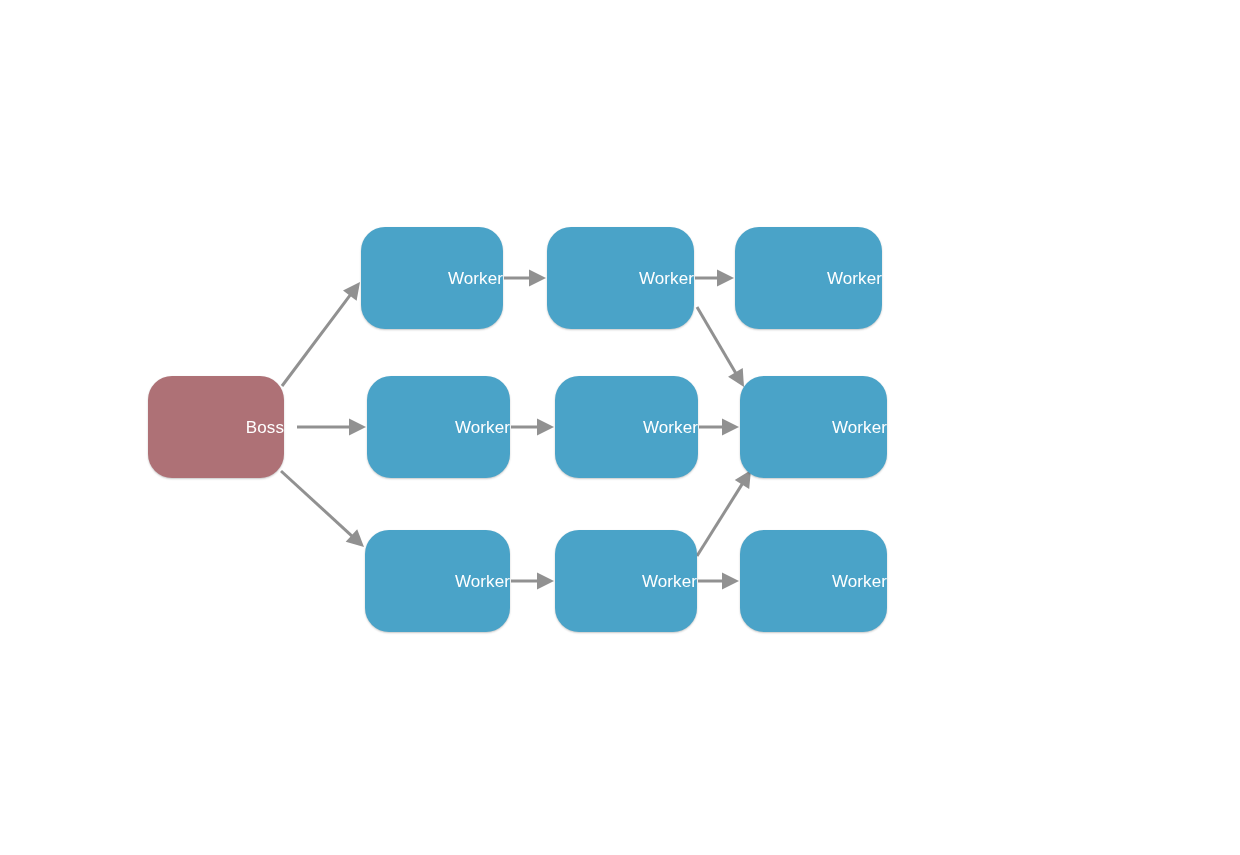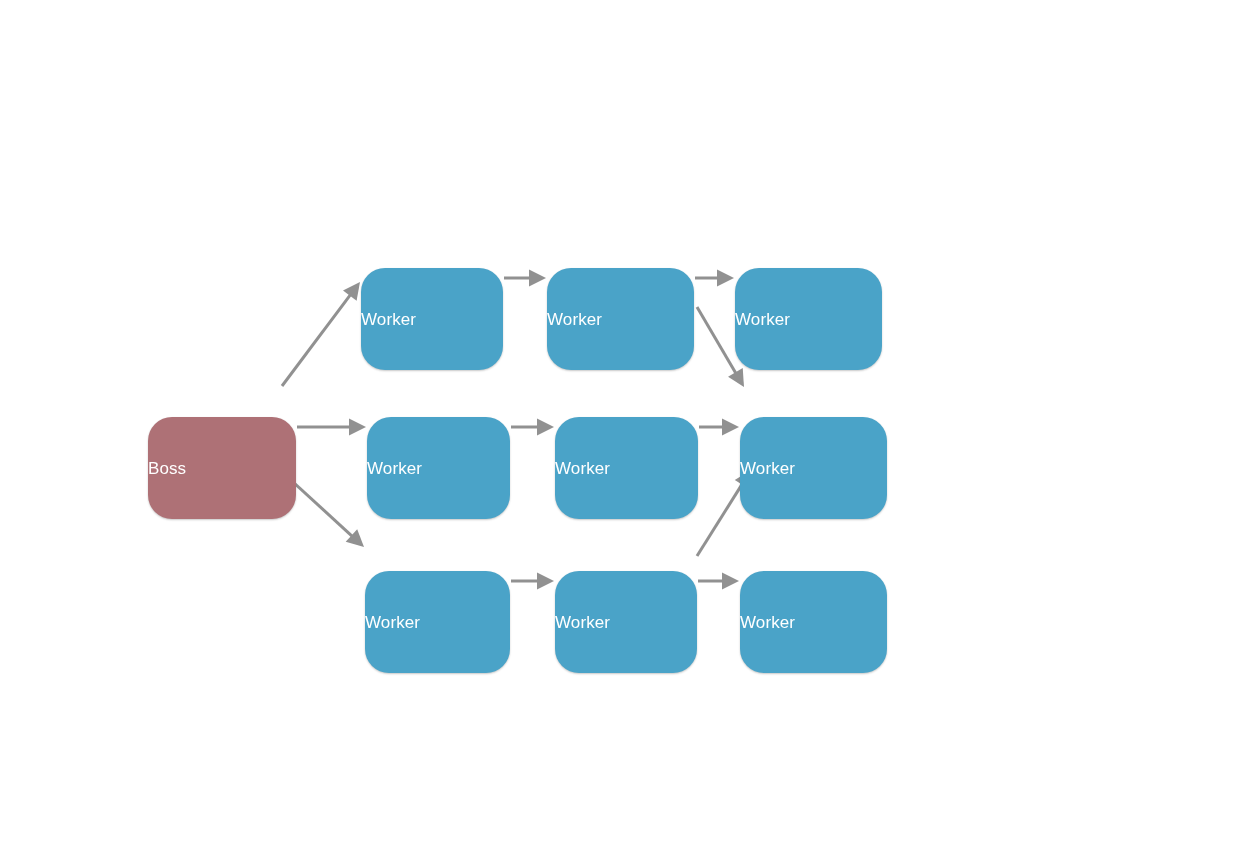--- a/index.html
+++ b/index.html
@@ -27,29 +27,28 @@
     width: 1240px;
     height: 855px;
     pointer-events: none;
   }
   .node {
     position: absolute;
     box-sizing: border-box;
     border-radius: 24px;
     display: flex;
     align-items: center;
-    justify-content: flex-start;
+    justify-content: flex-end;
     color: #ffffff;
     font-size: 17px;
     font-weight: 400;
     letter-spacing: 0.1px;
     line-height: 1;
     user-select: none;
     box-shadow: 0 1px 2px rgba(0,0,0,0.22);
-    margin-top: 41px;
   }
   .node-label {
     pointer-events: none;
   }
 </style>
 </head>
 <body>
 
 <div id="canvas">
 
@@ -94,21 +93,21 @@
         <line x1="698" y1="581" x2="723.5" y2="581" stroke="#919191" stroke-width="3" stroke-linecap="butt"></line>
         <polygon points="739,581 722,589.5 722,572.5" fill="#919191"></polygon>
       </g>
       <g>
         <line x1="697" y1="556" x2="742.7575939456974" y2="483.12679482722257" stroke="#919191" stroke-width="3" stroke-linecap="butt"></line>
         <polygon points="751,470 749.158506652145,488.9171589370552 734.7613768416429,479.87710068394915" fill="#919191"></polygon>
       </g>
     </svg>
 
   <div id="node-layer">
-      <div class="node" style="left: 148px; top: 376px; width: 148px; height: 102px; background: rgb(174, 113, 118); border-radius: 24px; color: rgb(255, 255, 255);">
+      <div class="node" style="left: 148px; top: 376px; width: 136px; height: 102px; background: rgb(174, 113, 118); border-radius: 24px; color: rgb(255, 255, 255);">
         <span class="node-label">Boss</span>
       </div>
       <div class="node" style="left: 361px; top: 227px; width: 142px; height: 102px; background: rgb(74, 163, 200); border-radius: 24px; color: rgb(255, 255, 255);">
         <span class="node-label">Worker</span>
       </div>
       <div class="node" style="left: 547px; top: 227px; width: 147px; height: 102px; background: rgb(74, 163, 200); border-radius: 24px; color: rgb(255, 255, 255);">
         <span class="node-label">Worker</span>
       </div>
       <div class="node" style="left: 735px; top: 227px; width: 147px; height: 102px; background: rgb(74, 163, 200); border-radius: 24px; color: rgb(255, 255, 255);">
         <span class="node-label">Worker</span>

